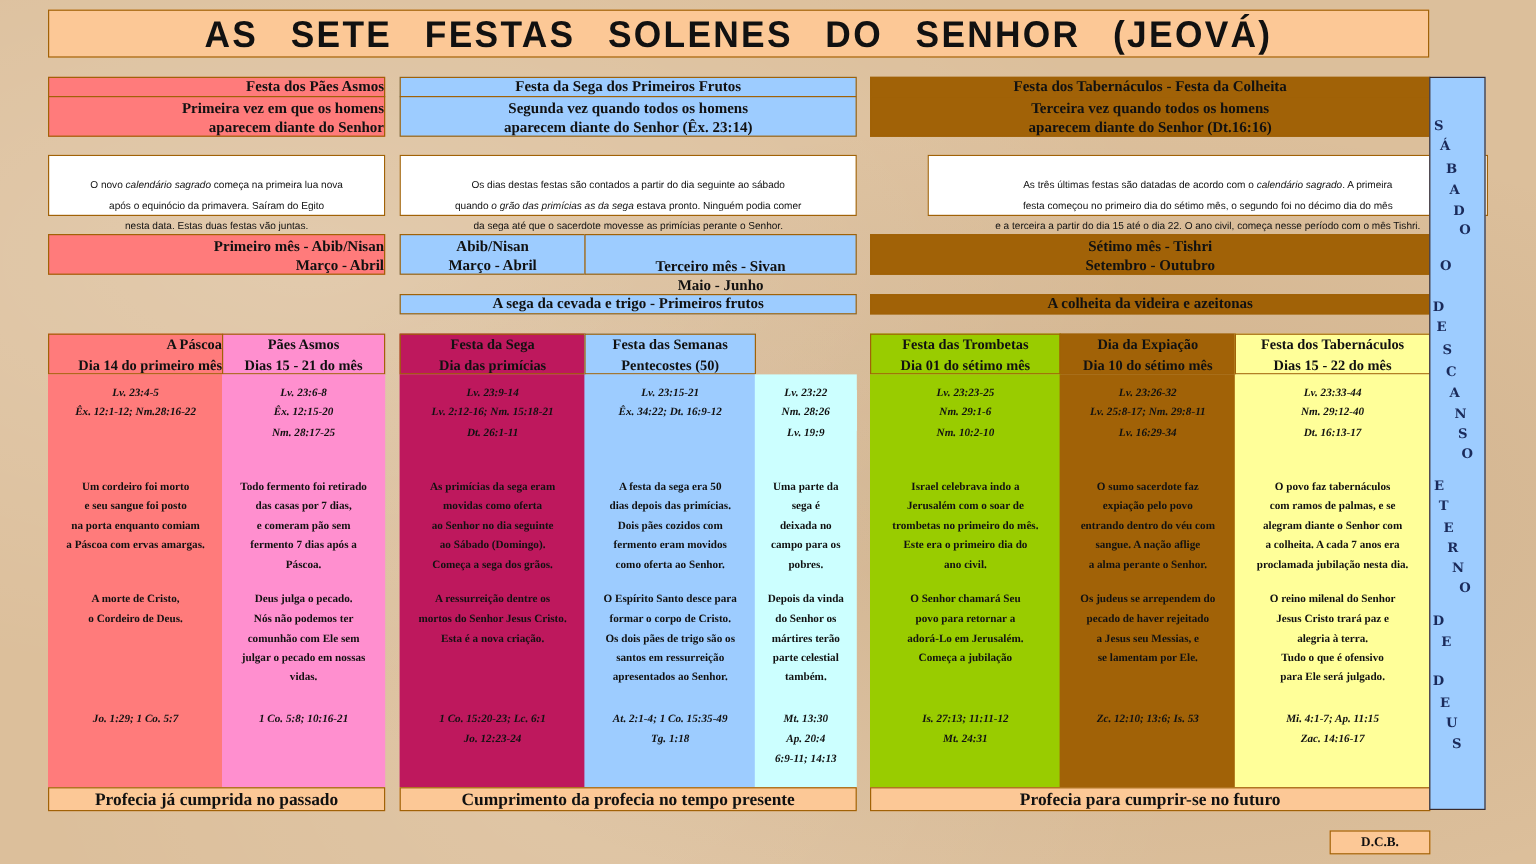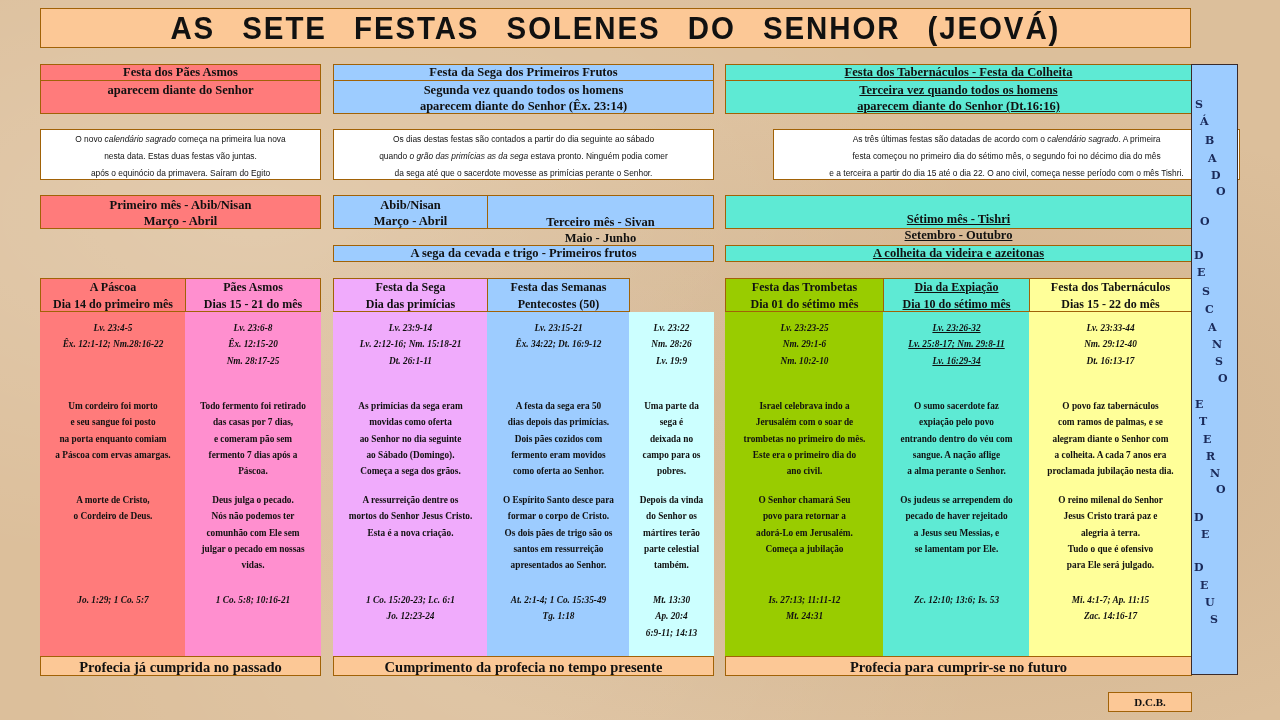--- a/index.html
+++ b/index.html
@@ -10,29 +10,29 @@
       radial-gradient(ellipse at 40% 85%, rgba(255,255,255,0.12), transparent 45%),
       #dcbf9b;
     font-family:"DejaVu Serif","Liberation Serif",serif;color:#111;}
   .box{position:absolute;box-sizing:border-box;border:1px solid #a16207;text-align:center;}
   .title{left:40px;top:8px;width:1151px;height:40px;background:#fcc896;
     font-family:"Liberation Sans",sans-serif;font-weight:bold;font-size:31px;
     line-height:40px;letter-spacing:2px;word-spacing:18px;transform-origin:center;}
   .title span{display:inline-block;transform:scaleX(0.95);}
   .serif-b{font-family:"Liberation Serif","DejaVu Serif",serif;font-weight:bold;}
   .hdr{font-size:12.5px;line-height:16px;}
-  .intro{background:#fff;font-family:"Liberation Sans",sans-serif;font-size:8.4px;line-height:17px;padding-top:1px;}
+  .intro{background:#fff;font-family:"Liberation Sans",sans-serif;font-size:8.4px;line-height:17px;padding-top:16px;}
   .intro i{font-style:italic;}
-  .red{background:#ff7b7b;}
+  .red{background:#ff7b7b;text-align:right;}
   .pink{background:#ff8fcf;}
-  .cyan{background:#f0abfc;}
+  .cyan{background:#be185d;}
   .lblue{background:#9dccff;}
   .pale{background:#ccffff;}
   .olive{background:#99cc00;}
-  .green{background:#5eead4;text-decoration:underline;}
+  .green{background:#a16207;}
   .yellow{background:#ffff99;}
   .peach{background:#fcc896;}
   .col{position:absolute;box-sizing:border-box;text-align:center;font-family:"Liberation Serif",serif;font-weight:bold;font-size:9.3px;line-height:16.3px;}
   .col .refs{font-style:italic;margin-top:8px;}
   .col .p1{position:absolute;left:0;right:0;top:86px;}
   .col .p2{position:absolute;left:0;right:0;top:180px;}
   .col .p3{position:absolute;left:0;right:0;top:280px;font-style:italic;}
   .colhdr{font-size:12px;line-height:17px;padding-top:0;}
   .footer{font-size:14.5px;line-height:20px;}
   .sabbath{position:absolute;left:1191px;top:64px;width:47px;height:611px;background:#9dccff;border:1px solid #3a2a2a;box-sizing:border-box;
@@ -40,39 +40,40 @@
   .sabbath span{position:absolute;}
   .dcb{left:1108px;top:692px;width:84px;height:20px;background:#fcc896;font-size:11px;line-height:18px;}
 </style>
 </head>
 <body>
 
 <div class="box title"><span>AS SETE FESTAS SOLENES DO SENHOR (JEOVÁ)</span></div>
 
 <div class="box red serif-b hdr" style="left:40px;top:64px;width:281px;height:17px;line-height:15px;"><span>Festa dos Pães Asmos</span></div>
 <div class="box red serif-b hdr" style="left:40px;top:80px;width:281px;height:34px;padding-top:1px;">
+  <div>Primeira vez em que os homens</div>
     <div>aparecem diante do Senhor</div>
 </div>
 
 <div class="box lblue serif-b hdr" style="left:333px;top:64px;width:381px;height:17px;line-height:15px;"><span>Festa da Sega dos Primeiros Frutos</span></div>
 <div class="box lblue serif-b hdr" style="left:333px;top:80px;width:381px;height:34px;padding-top:1px;">
   <div>Segunda vez quando todos os homens</div>
     <div>aparecem diante do Senhor (Êx. 23:14)</div>
 </div>
 
 <div class="box green serif-b hdr" style="left:725px;top:64px;width:467px;height:17px;line-height:15px;"><span>Festa dos Tabernáculos - Festa da Colheita</span></div>
 <div class="box green serif-b hdr" style="left:725px;top:80px;width:467px;height:34px;padding-top:1px;">
   <div>Terceira vez quando todos os homens</div>
     <div>aparecem diante do Senhor (Dt.16:16)</div>
 </div>
 
 <div class="box intro" style="left:40px;top:129px;width:281px;height:51px;">
   <div><span>O novo </span><i>calendário sagrado</i><span> começa na primeira lua nova</span></div>
+  <div>após o equinócio da primavera. Saíram do Egito</div>
   <div>nesta data. Estas duas festas vão juntas.</div>
-  <div>após o equinócio da primavera. Saíram do Egito</div>
 </div>
 <div class="box intro" style="left:333px;top:129px;width:381px;height:51px;">
   <div>Os dias destas festas são contados a partir do dia seguinte ao sábado</div>
   <div><span>quando </span><i>o grão das primícias as da sega</i><span> estava pronto. Ninguém podia comer</span></div>
   <div>da sega até que o sacerdote movesse as primícias perante o Senhor.</div>
 </div>
 <div class="box intro" style="left:725px;top:129px;width:467px;height:51px;margin-left:48px;">
   <div><span>As três últimas festas são datadas de acordo com o </span><i>calendário sagrado</i><span>.  A primeira</span></div>
   <div>festa começou no primeiro dia do sétimo mês, o segundo foi no décimo dia do mês</div>
   <div>e a terceira a partir do dia 15 até o dia 22. O ano civil, começa nesse período com o mês Tishri.</div>
@@ -83,21 +84,21 @@
     <div>Março - Abril</div>
 </div>
 <div class="box lblue serif-b hdr" style="left:333px;top:195px;width:155px;height:34px;padding-top:1px;">
   <div>Abib/Nisan</div>
     <div>Março - Abril</div>
 </div>
 <div class="box lblue serif-b hdr" style="left:487px;top:195px;width:227px;height:34px;padding-top:18px;">
   <div>Terceiro mês - Sivan</div>
     <div>Maio - Junho</div>
 </div>
-<div class="box green serif-b hdr" style="left:725px;top:195px;width:467px;height:34px;padding-top:15px;">
+<div class="box green serif-b hdr" style="left:725px;top:195px;width:467px;height:34px;padding-top:1px;">
   <div>Sétimo mês  -  Tishri</div>
     <div>Setembro  -  Outubro</div>
 </div>
 
 <div class="box lblue serif-b hdr" style="left:333px;top:245px;width:381px;height:17px;line-height:15px;"><span>A sega da cevada e trigo - Primeiros frutos</span></div>
 <div class="box green serif-b hdr" style="left:725px;top:245px;width:467px;height:17px;line-height:15px;"><span>A colheita da videira e azeitonas</span></div>
 
 <div class="box red serif-b colhdr" style="left:40px;top:278px;width:146px;height:34px;">
     <div>A Páscoa</div>
     <div>Dia 14 do primeiro mês</div>

